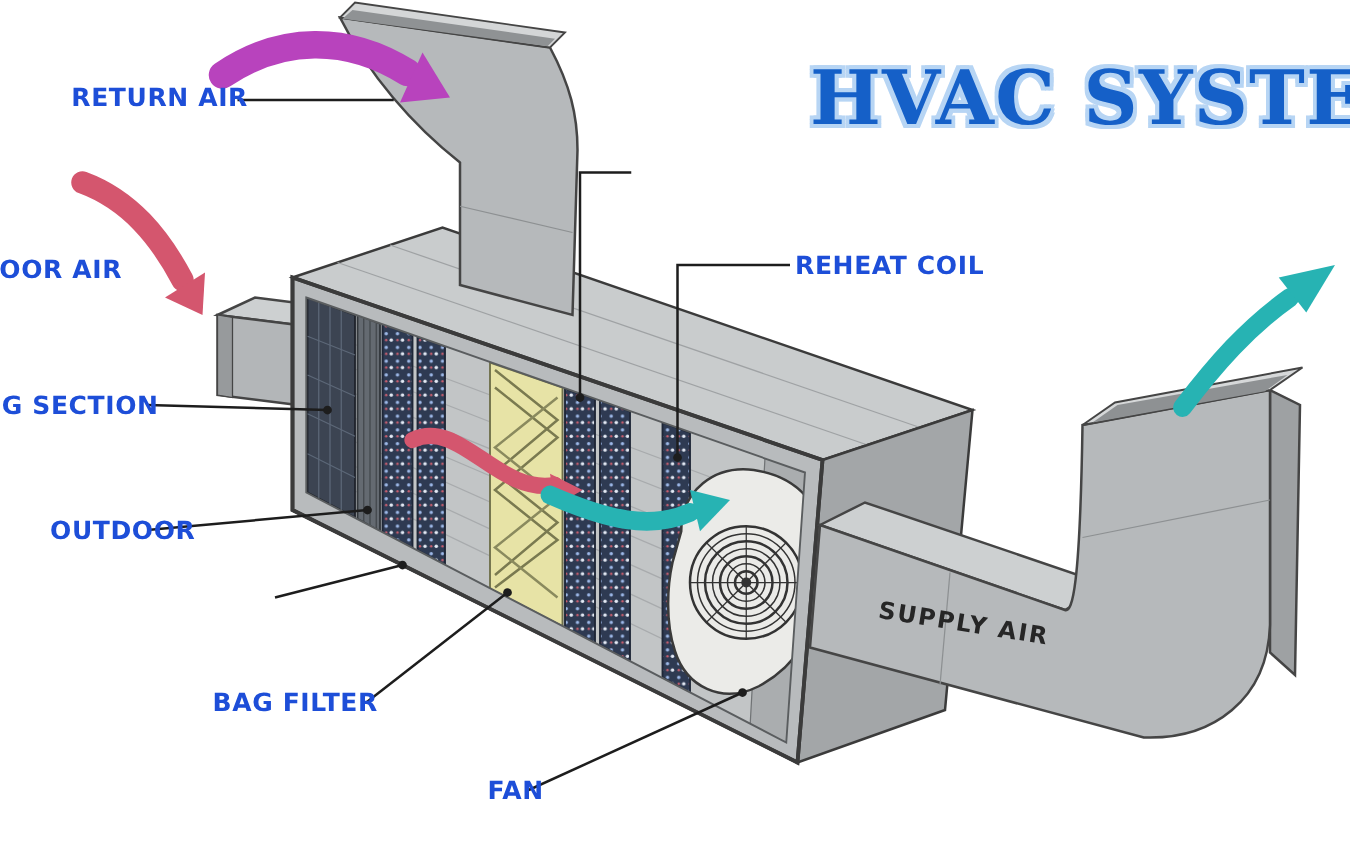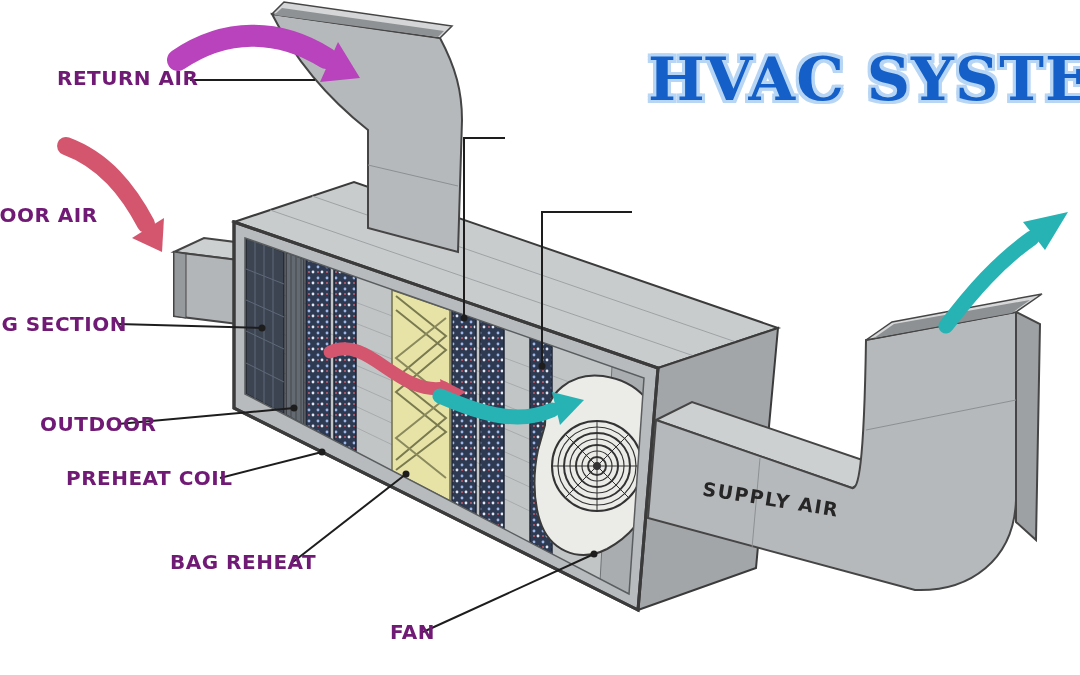--- a/index.html
+++ b/index.html
@@ -1,20 +1,20 @@
 <!DOCTYPE html>
 <html><head>
 <meta charset="utf-8">
 <style>
   html,body{margin:0;padding:0;background:#fff;}
   #stage{position:relative;width:1080px;height:675px;overflow:hidden;background:#ffffff;
          font-family:"DejaVu Sans","Liberation Sans",sans-serif;}
   #stage svg{position:absolute;left:0;top:0;}
   .lbl{position:absolute;white-space:nowrap;font-size:20px;font-weight:700;
-       letter-spacing:.5px;color:#701a75;}
+       letter-spacing:.5px;color:#1d4ed8;}
   .lbl.rot{transform:rotate(9deg);font-size:19px;letter-spacing:1.5px;color:#262626;}
   #title{position:absolute;left:648px;top:44px;white-space:nowrap;
          font-family:"DejaVu Serif","Liberation Serif",serif;font-weight:bold;
          font-size:60px;letter-spacing:1px;color:#1560c8;
          text-shadow:-3px -3px 0 #b7d5f4,3px -3px 0 #b7d5f4,-3px 3px 0 #b7d5f4,
                       3px 3px 0 #b7d5f4,-3px 0 0 #b7d5f4,3px 0 0 #b7d5f4,
                       0 -3px 0 #b7d5f4,0 3px 0 #b7d5f4;}
 </style>
 </head>
 <body>
@@ -193,18 +193,18 @@
     <circle cx="594" cy="554" r="3.5"></circle>
   </g>
 </svg>
 
 <div id="title">HVAC SYSTEM</div>
 
 <div class="lbl" style="left:57px;top:66px">RETURN AIR</div>
 <div class="lbl" style="left:-66px;top:203px">OUTDOOR AIR</div>
 <div class="lbl" style="left:-68px;top:312px">MIXING SECTION</div>
 <div class="lbl" style="left:40px;top:412px">OUTDOOR</div>
-<div class="lbl" style="left:66px;top:466px">PREHEAT COIL</div>
-<div class="lbl" style="left:170px;top:550px">BAG REHEAT</div>
+<div class="lbl" style="left:170px;top:550px">BAG FILTER</div>
 <div class="lbl" style="left:390px;top:620px">FAN</div>
+<div class="lbl" style="left:636px;top:200px">REHEAT COIL</div>
 <div class="lbl rot" style="left:702px;top:488px">SUPPLY AIR</div>
 
 </div>
 
 </body></html>

